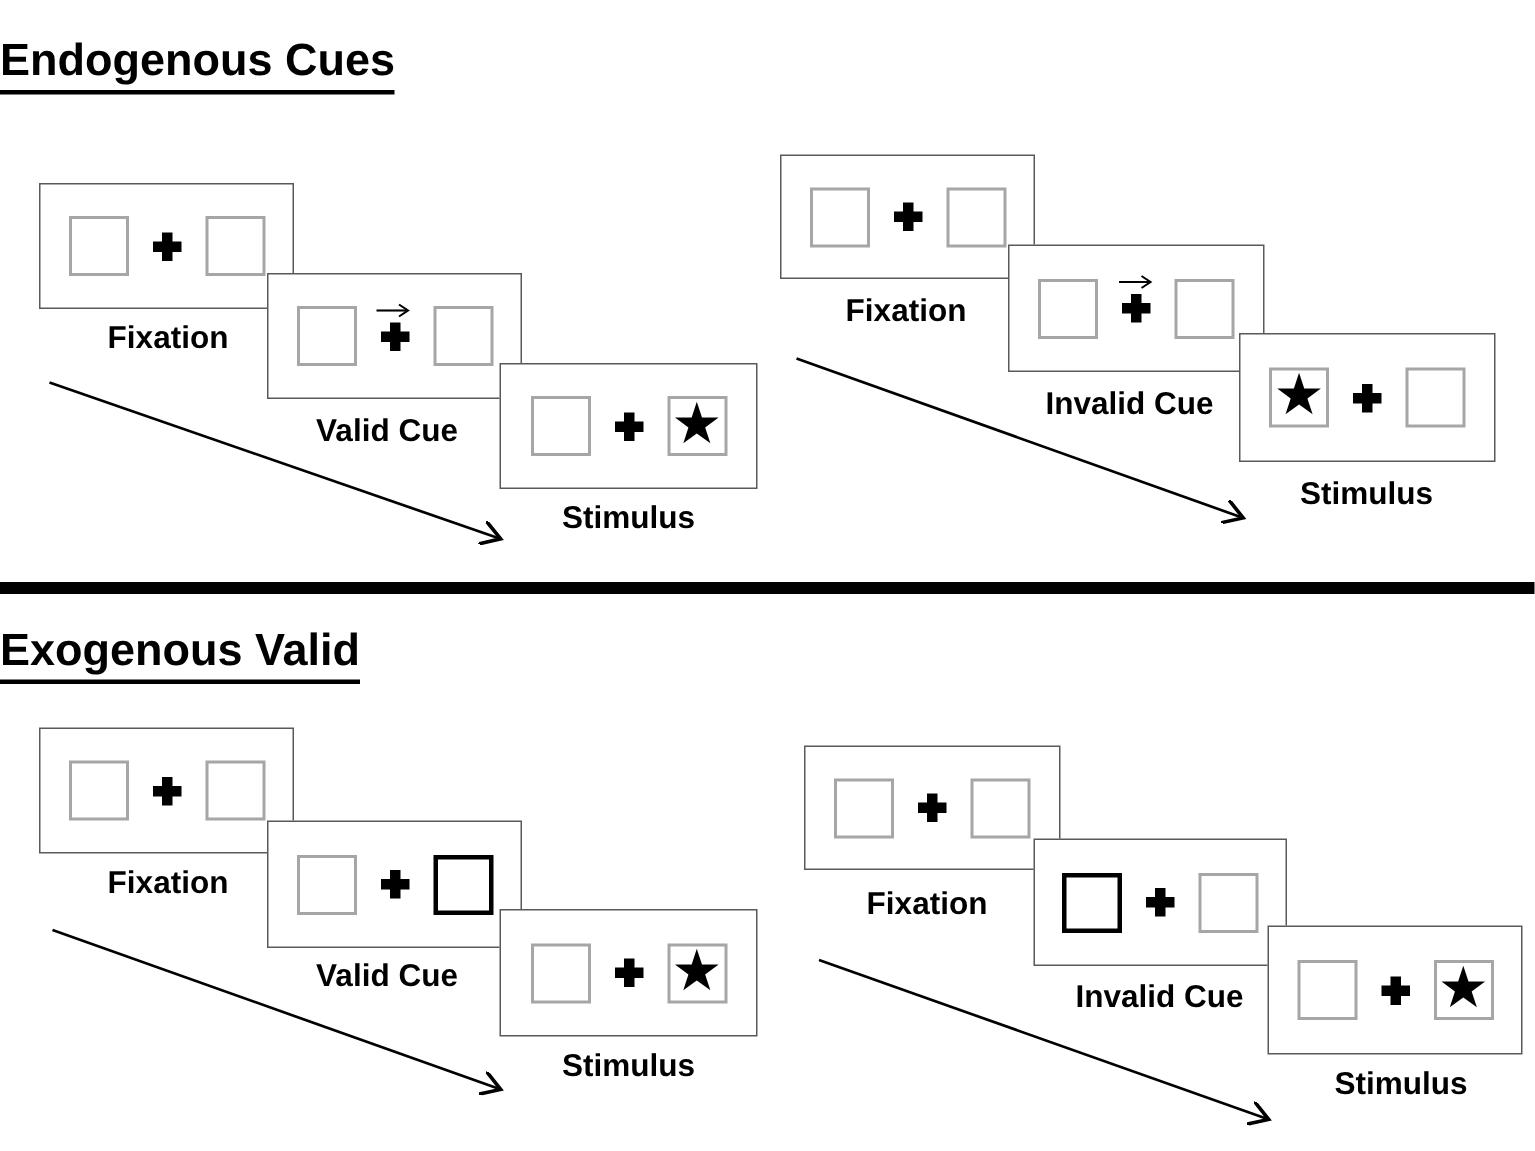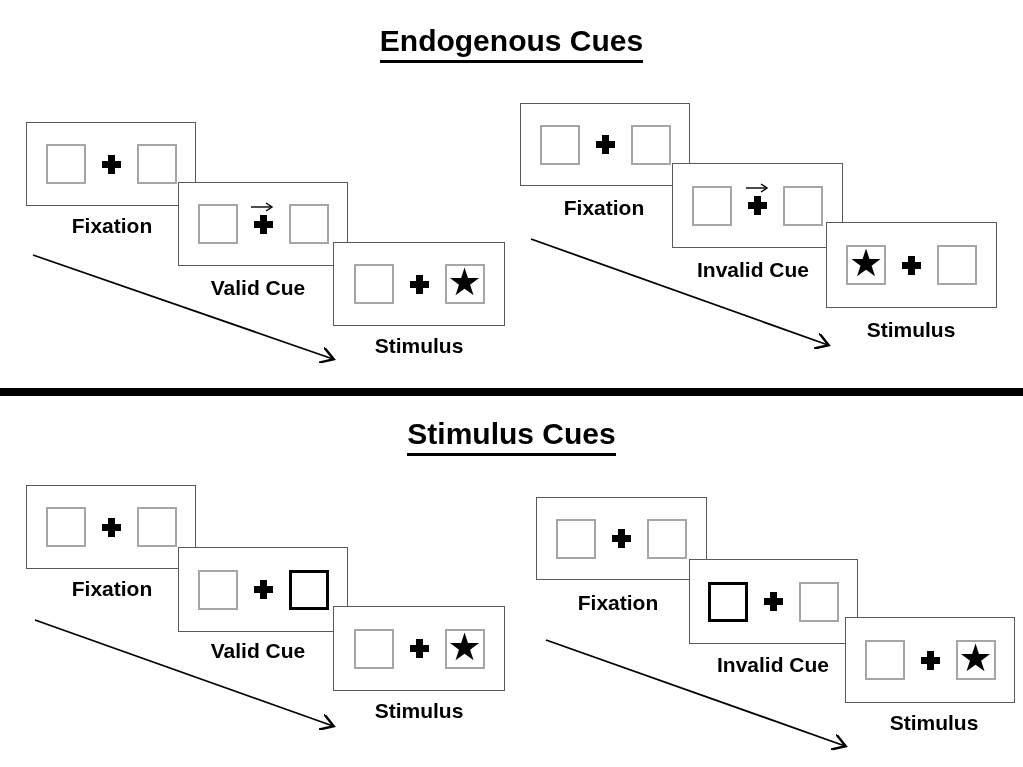--- a/index.html
+++ b/index.html
@@ -9,21 +9,21 @@
     --paper:#ffffff;
   }
   html,body{margin:0;padding:0;}
   body{
     width:1023px;height:767px;position:relative;overflow:hidden;
     background:var(--paper);
     font-family:"Liberation Sans", sans-serif;
     color:var(--ink);
   }
   .sec-title{
-    position:absolute;left:0;right:0;text-align:center;
+    position:absolute;left:0;right:0;text-align:left;
     font-size:30px;font-weight:700;letter-spacing:0;
   }
   .sec-title .u{
     display:inline-block;border-bottom:3px solid var(--ink);padding-bottom:2px;
   }
   .divider{
     position:absolute;left:0;top:388px;width:1023px;height:8px;background:var(--ink);
   }
   .panel{
     position:absolute;background:#fff;border:1px solid var(--panelBorder);
@@ -140,21 +140,21 @@
       <marker id="m-b" viewBox="0 0 10 10" refX="7.5" refY="5" markerWidth="9" markerHeight="9" orient="auto">
         <path d="M0,0 L8,5 L0,10" fill="none" stroke="#000" stroke-width="1.5"></path>
       </marker>
     </defs>
   <line x1="8" y1="8" x2="305" y2="114" stroke="#000" stroke-width="1.8" marker-end="url(#m-b)"></line>
 </svg>
 
 <div class="divider"></div>
 
 <div class="sec-title" style="top:417px;">
-  <span class="u">Stimulus Cues</span>
+  <span class="u">Exogenous Valid</span>
 </div>
 
 <div class="panel" style="left:26px;top:485px;width:170px;height:84px;">
   <div class="prow">
     <div class="sq"></div>
     <div class="mid"></div>
     <div class="sq"></div>
   </div>
 </div>
 <div class="plabel" style="left:112px;top:577px;">Fixation</div>

